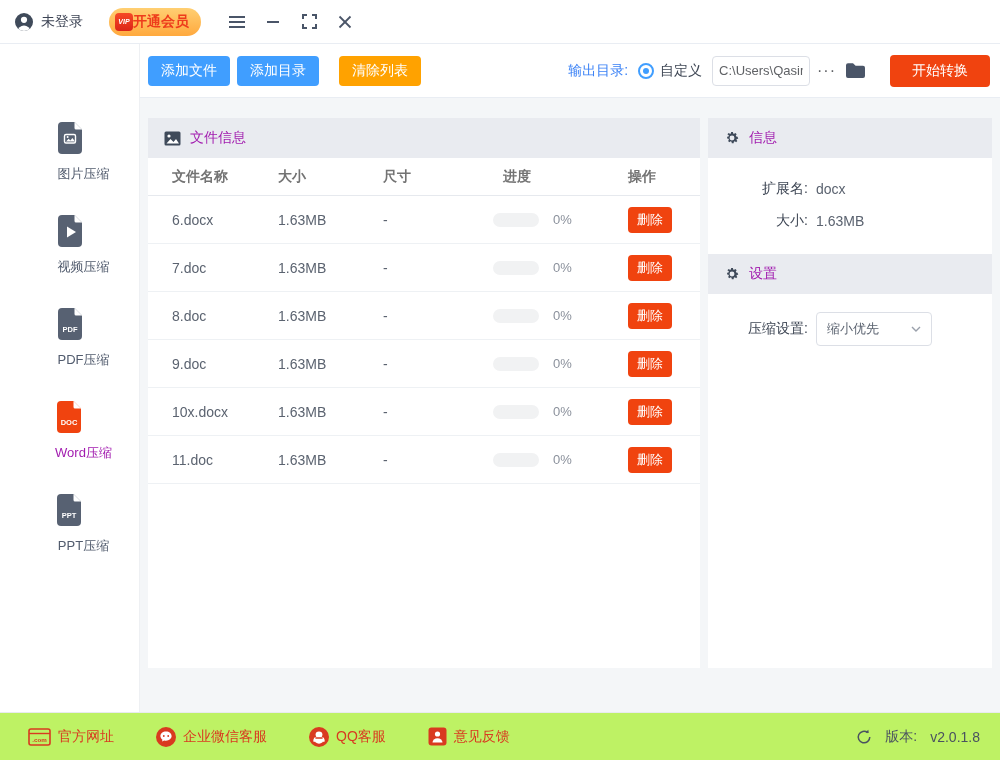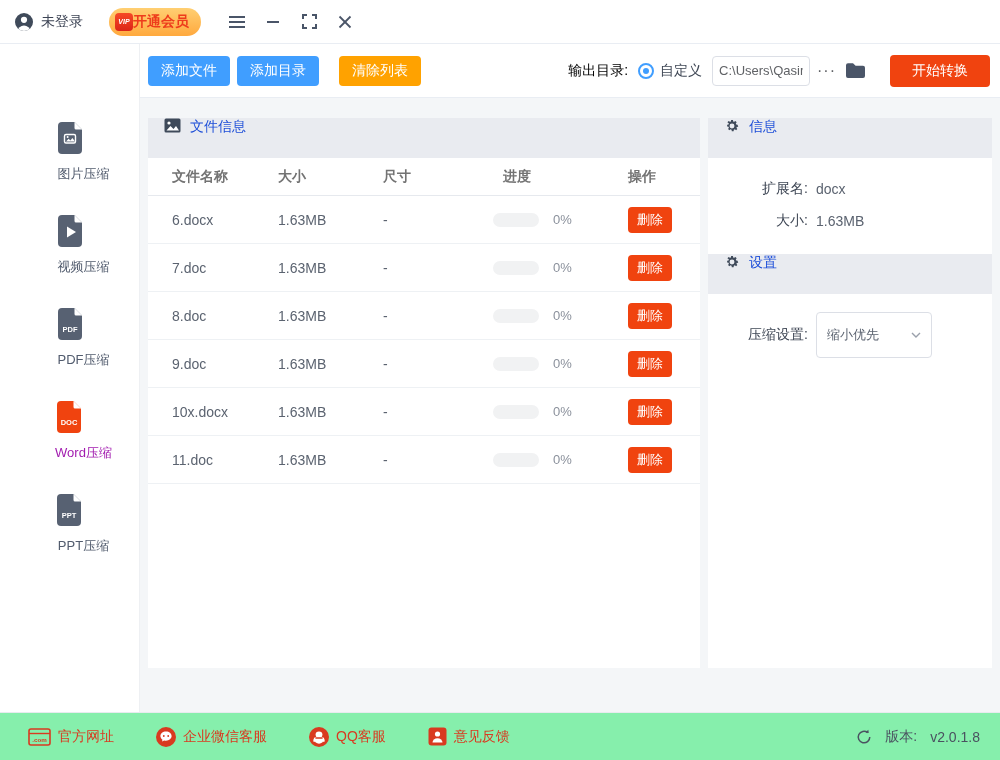--- a/index.html
+++ b/index.html
@@ -29,56 +29,56 @@
   .side-item.active .side-label { color:#a21caf; }
 
   .content { flex:1; display:flex; flex-direction:column; min-width:0; }
 
   
   .toolbar { height:54px; background:#fff; border-bottom:1px solid #e9edf3; display:flex; align-items:center; padding:0 10px 0 8px; flex:0 0 54px; }
   .btn { border:none; border-radius:4px; color:#fff; font-size:14px; height:30px; padding:0 13px; cursor:pointer; font-family:inherit; }
   .btn-blue { background:#409eff; margin-right:7px; }
   .btn-orange { background:#ffa200; margin-left:13px; }
   .out-group { margin-left:auto; display:flex; align-items:center; }
-  .out-label { font-size:14px; color:#000000; margin-right:10px; }
+  .out-label { font-size:14px; color:#3b82f6; margin-right:10px; }
   .radio { width:16px; height:16px; border-radius:50%; border:2px solid #409eff; position:relative; margin-right:6px; cursor:pointer; }
   .radio::after { content:""; position:absolute; left:3px; top:3px; width:6px; height:6px; border-radius:50%; background:#409eff; }
   .radio-label { font-size:14px; color:#3f4755; margin-right:10px; }
   .path-input { width:98px; height:30px; border:1px solid #dcdfe6; border-radius:4px; padding:0 6px; font-size:13px; color:#606266; font-family:inherit; white-space:nowrap; overflow:hidden; }
   .more-btn { font-size:16px; color:#606266; letter-spacing:1px; margin:0 9px 0 7px; cursor:pointer; }
   .folder-btn { cursor:pointer; display:flex; align-items:center; }
   .btn-start { background:#f0430f; height:32px; padding:0 22px; margin-left:24px; font-size:14px; }
 
   
   .panels { flex:1; display:flex; gap:8px; padding:20px 8px 0 8px; min-height:0; }
   .panel { background:#fff; height:550px; }
   .panel-left { width:552px; flex:0 0 552px; }
   .panel-right { flex:1; }
-  .panel-head { height:40px; background:#e9ebf0; display:flex; align-items:flex-start; gap:9px; padding:0 16px; font-size:14px; color:#1d4ed8; }
+  .panel-head { height:40px; background:#e9ebf0; display:flex; align-items:center; gap:9px; padding:0 16px; font-size:14px; color:#a21caf; }
 
   .thead { display:flex; align-items:center; height:38px; border-bottom:1px solid #e6e9ee; font-size:14px; font-weight:bold; color:#737373; padding-left:24px; }
   .trow { display:flex; align-items:center; height:48px; border-bottom:1px solid #eef1f4; font-size:14px; color:#5b6370; padding-left:24px; }
   .col-name { width:106px; }
   .col-size { width:105px; }
   .col-dim { width:110px; }
   .col-progress { width:135px; display:flex; align-items:center; }
   .thead .col-progress { padding-left:10px; }
   .col-action { flex:1; }
   .pbar { width:46px; height:14px; border-radius:7px; background:#f1f2f3; margin-right:14px; }
   .pval { font-size:13px; color:#8b919c; }
   .btn-del { background:#f0430f; height:26px; padding:0 9px; font-size:13px; }
 
   .info-row { display:flex; align-items:center; font-size:14px; margin-top:22px; }
   .info-label { width:100px; text-align:right; color:#3f4755; }
   .info-value { margin-left:8px; color:#5b6370; }
   .settings-body { padding-top:18px; display:flex; align-items:center; font-size:14px; }
-  .select { width:116px; height:46px; border:1px solid #dcdfe6; border-radius:4px; margin-left:8px; display:flex; align-items:center; justify-content:space-between; padding:0 10px; color:#5b6370; font-size:13px; cursor:pointer; background:#fff; }
-
-  
-  .bottombar { height:48px; flex:0 0 48px; background:#86efac; border-top:1px solid #e8ebef; display:flex; align-items:center; padding:0 20px 0 28px; }
+  .select { width:116px; height:34px; border:1px solid #dcdfe6; border-radius:4px; margin-left:8px; display:flex; align-items:center; justify-content:space-between; padding:0 10px; color:#5b6370; font-size:13px; cursor:pointer; background:#fff; }
+
+  
+  .bottombar { height:48px; flex:0 0 48px; background:#bef264; border-top:1px solid #e8ebef; display:flex; align-items:center; padding:0 20px 0 28px; }
   .flink { display:flex; align-items:center; gap:7px; margin-right:42px; cursor:pointer; }
   .flink span { font-size:14px; color:#d93a20; }
   .version { margin-left:auto; display:flex; align-items:center; gap:13px; font-size:14px; color:#4a5260; }
 </style>
 </head>
 <body>
 
 <div class="app">
 
   <header class="titlebar">

